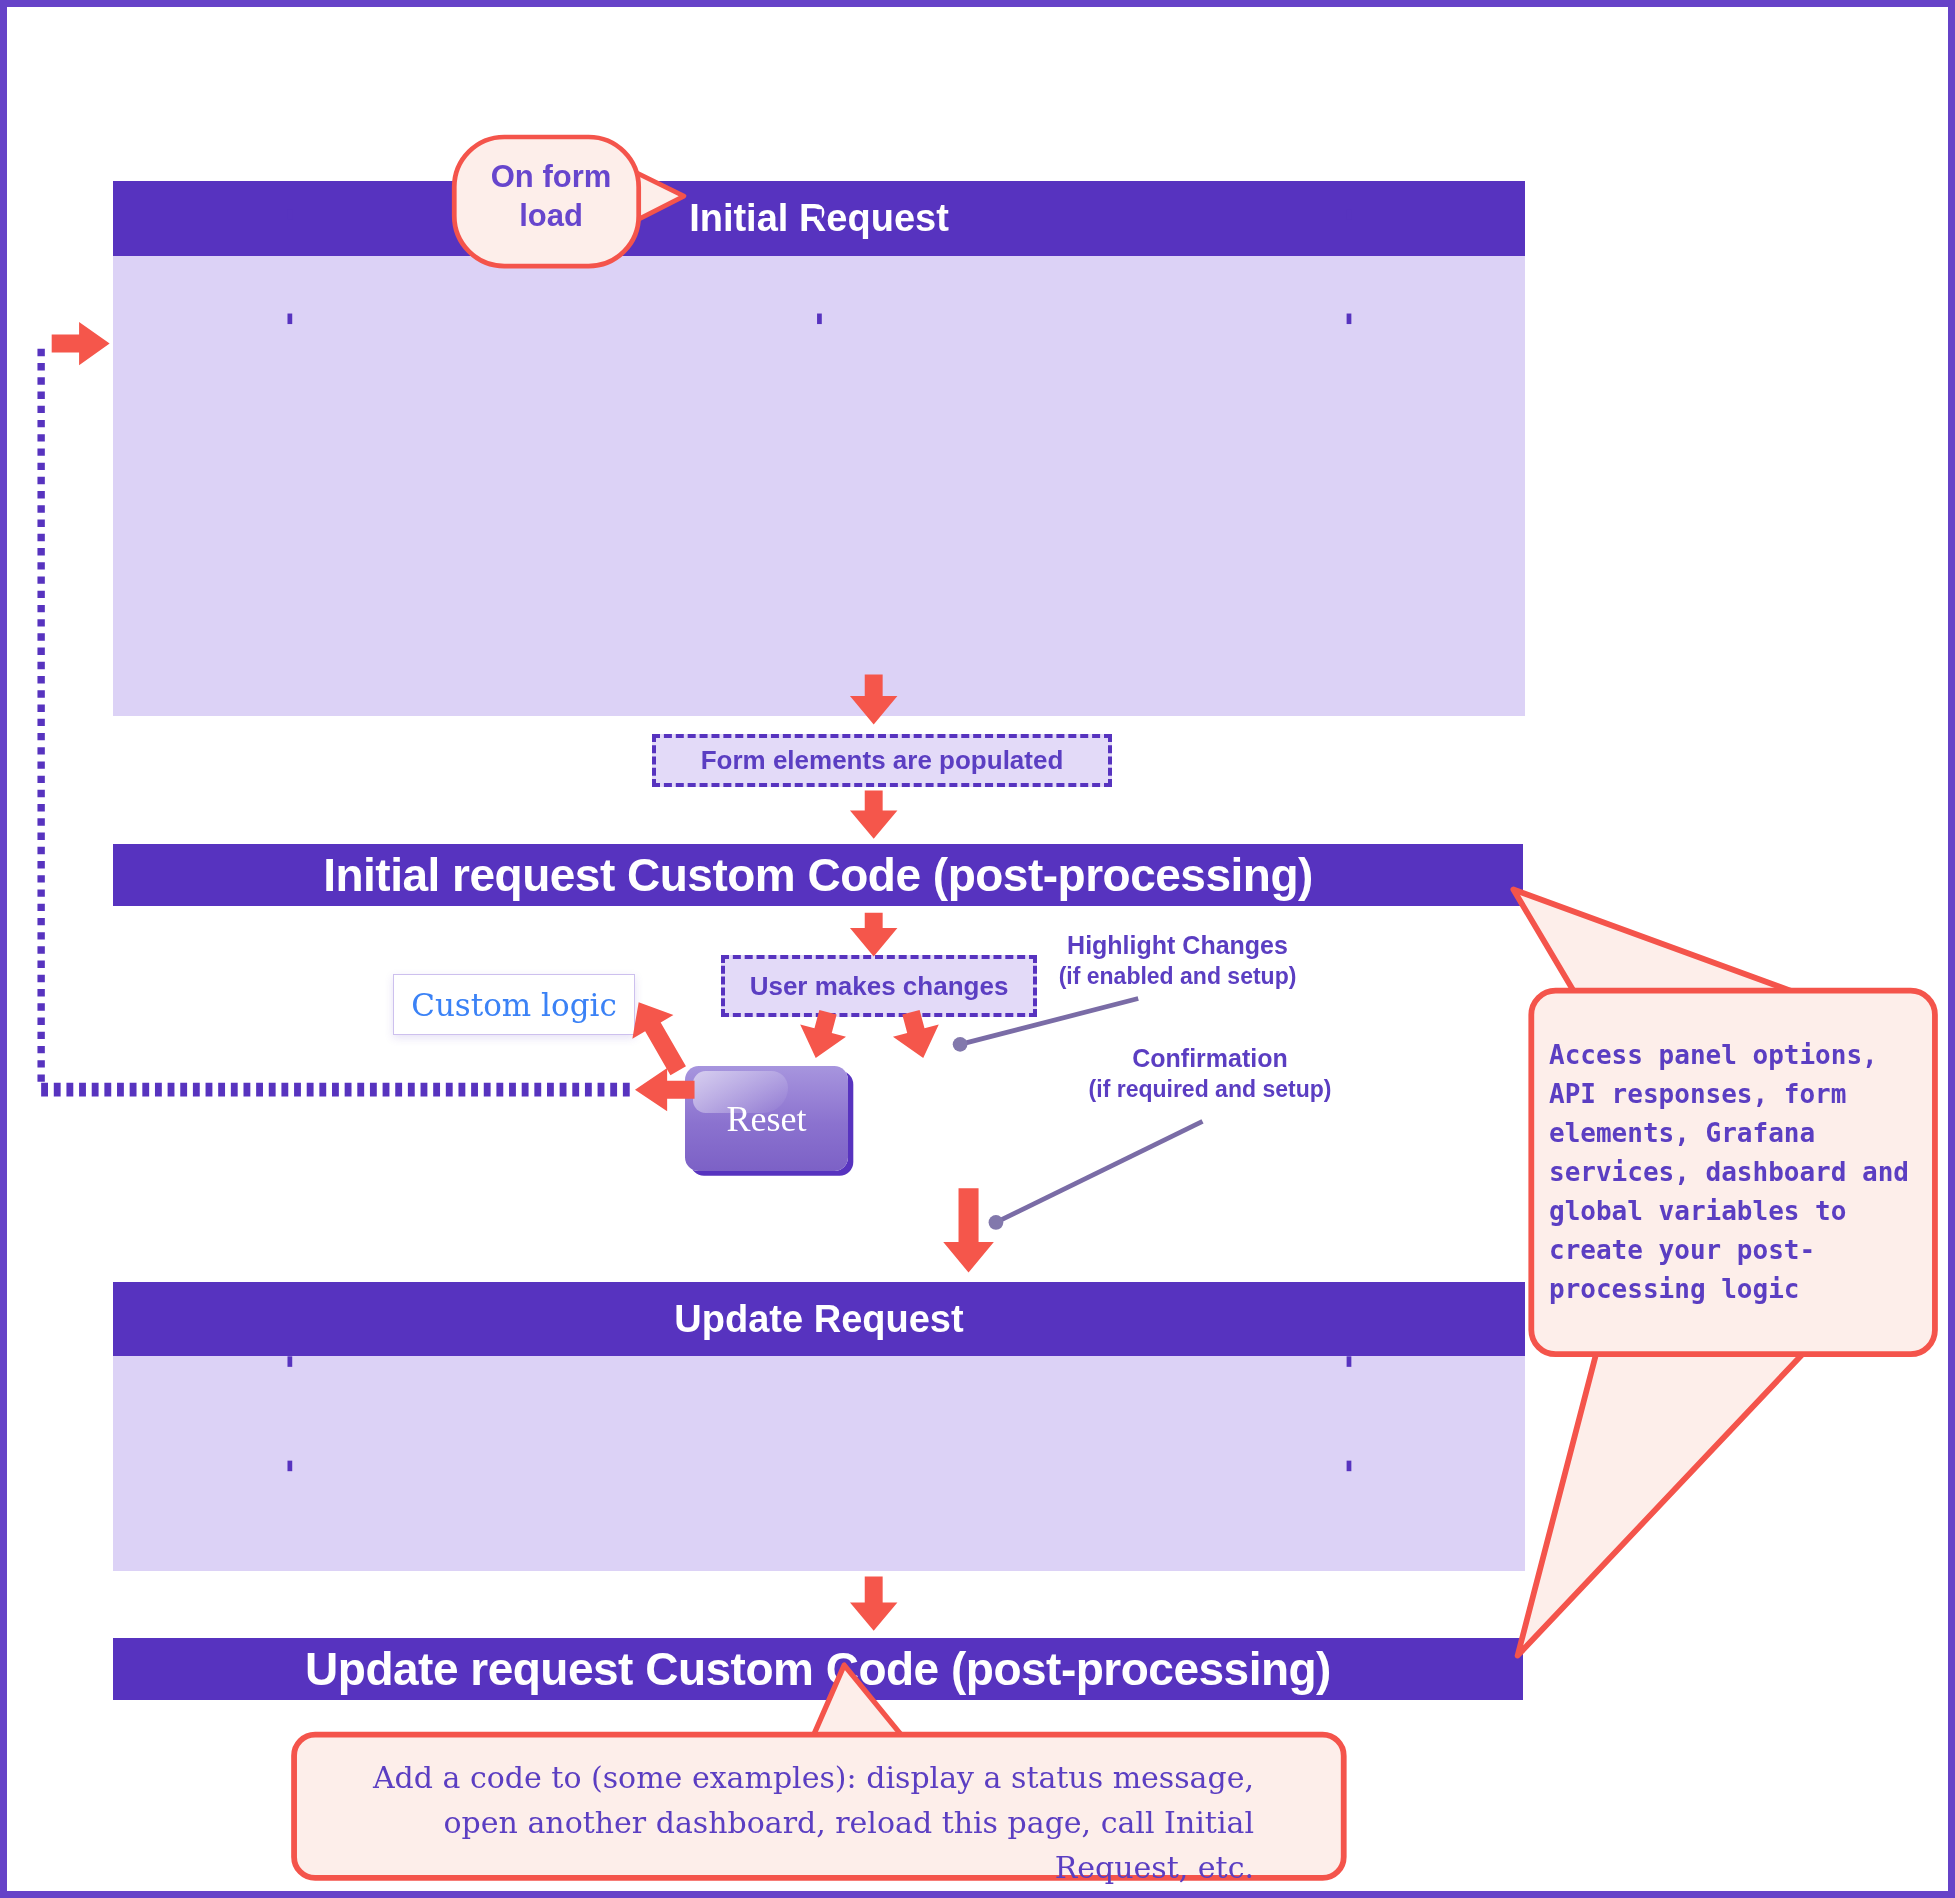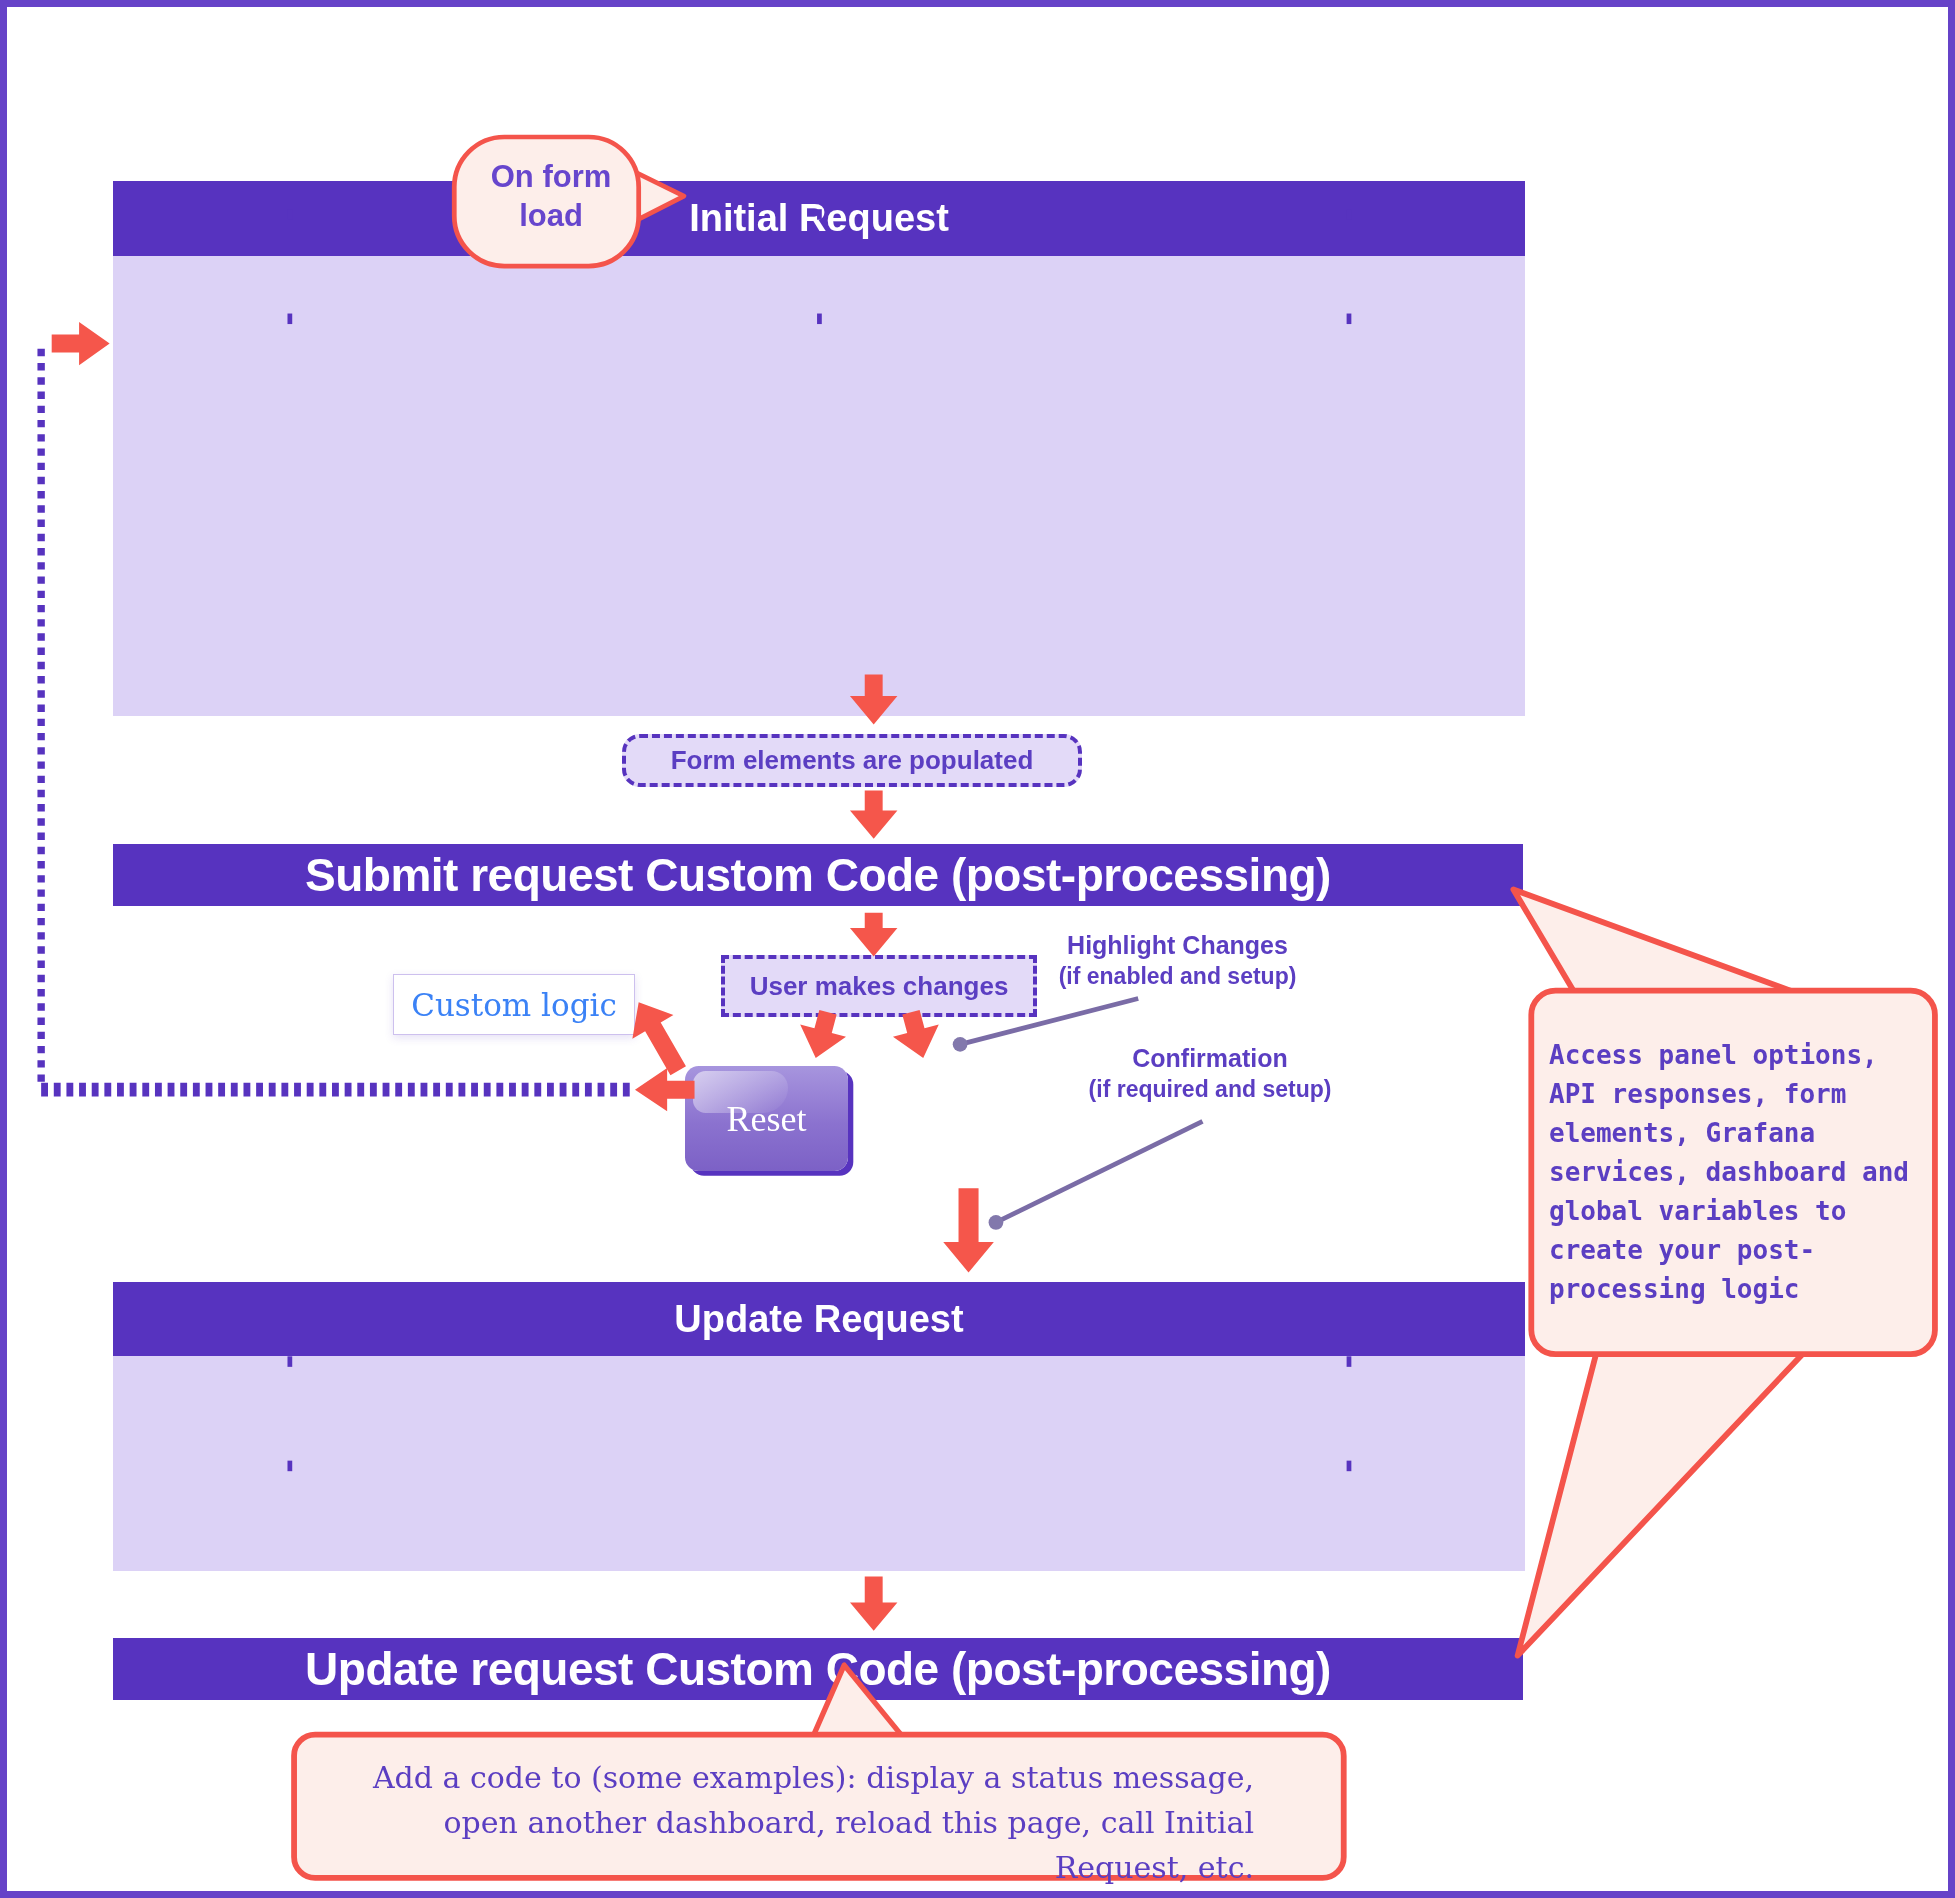--- a/index.html
+++ b/index.html
@@ -87,23 +87,23 @@
   <div class="panel" style="left:113px;top:133px;width:1412px;height:535px;margin-top:48px;">
     <div class="panel-header">Initial Request</div>
   </div>
   <div class="label-box" style="left:148px;top:229px;width:285px;height:83px;">Data Source</div>
   <div class="label-box" style="left:677px;top:229px;width:285px;height:83px;">Query</div>
   <div class="label-box" style="left:1207px;top:229px;width:285px;height:83px;">REST API</div>
   <div class="desc-box" style="left:126px;top:328px;width:410px;height:324px;">Getting results of the submitted Initial Request Payload. The results could be parsed automatically or in the initial request custom code.</div>
   <div class="desc-box" style="left:637px;top:328px;width:363px;height:324px;">Getting results from the connected Data source(on the left) according to the field-to-form elements mapping</div>
   <div class="desc-box" style="left:1046px;top:328px;width:461px;height:324px;">Getting results from the specified API server in JSON format. The results are parsed automatically according to IDs (form element ID and ID in the JSON file)</div>
 
-  <div class="dashed-box" style="left:622px;top:734px;width:460px;height:53px;border-radius:18px;">Form elements are populated</div>
+  <div class="dashed-box" style="left:652px;top:734px;width:460px;height:53px;">Form elements are populated</div>
 
-  <div class="bar" style="top:844px;">Submit request Custom Code (post-processing)</div>
+  <div class="bar" style="top:844px;">Initial request Custom Code (post-processing)</div>
 
   <div class="dashed-box" style="left:721px;top:955px;width:316px;height:62px;">User makes changes</div>
 
   <div class="note" style="left:1051px;top:929px;width:253px;">
     <span class="note-title">Highlight Changes</span>
     <span class="note-sub">(if enabled and setup)</span>
   </div>
 
   <div class="plain-box" style="left:393px;top:974px;width:242px;height:61px;">Custom logic</div>
 

